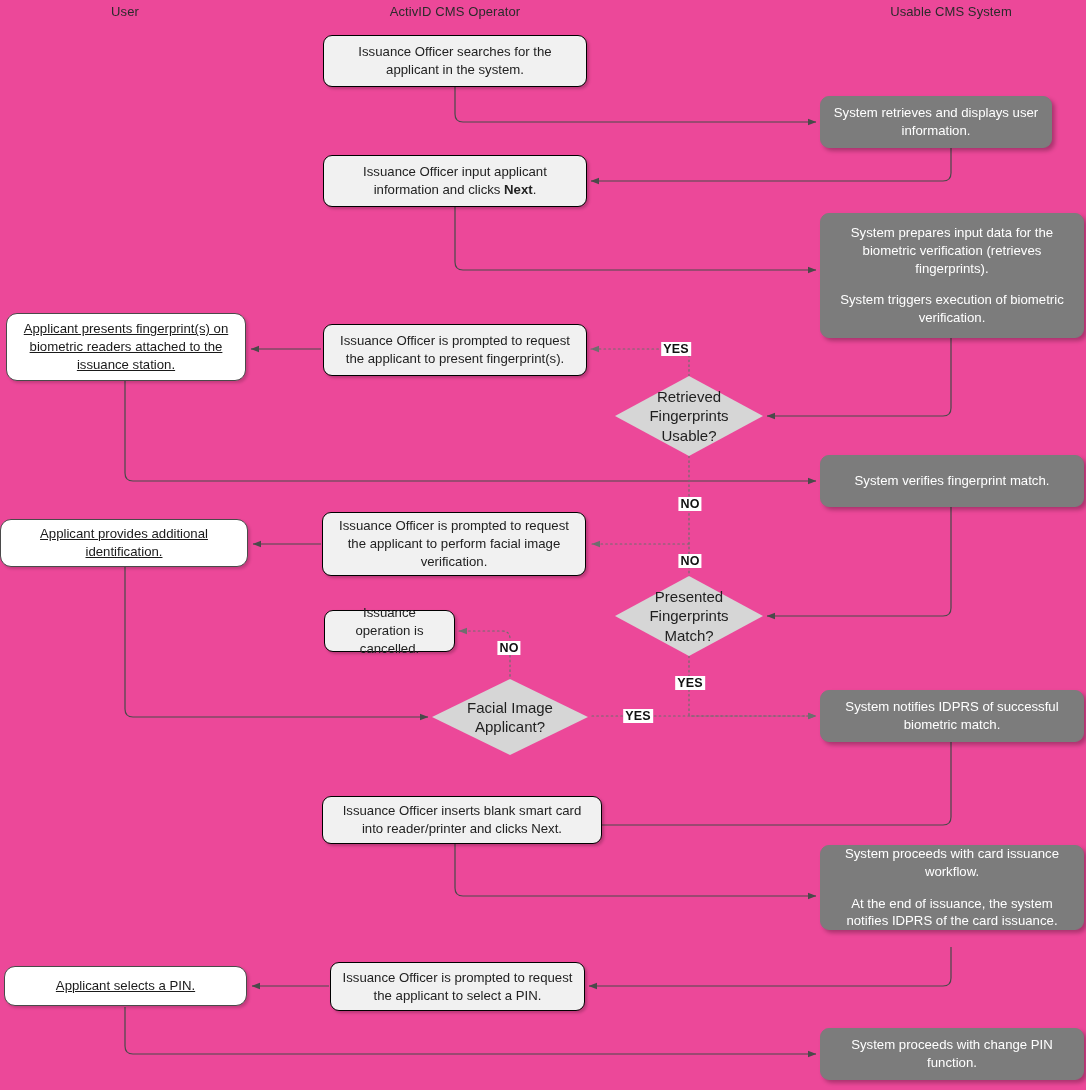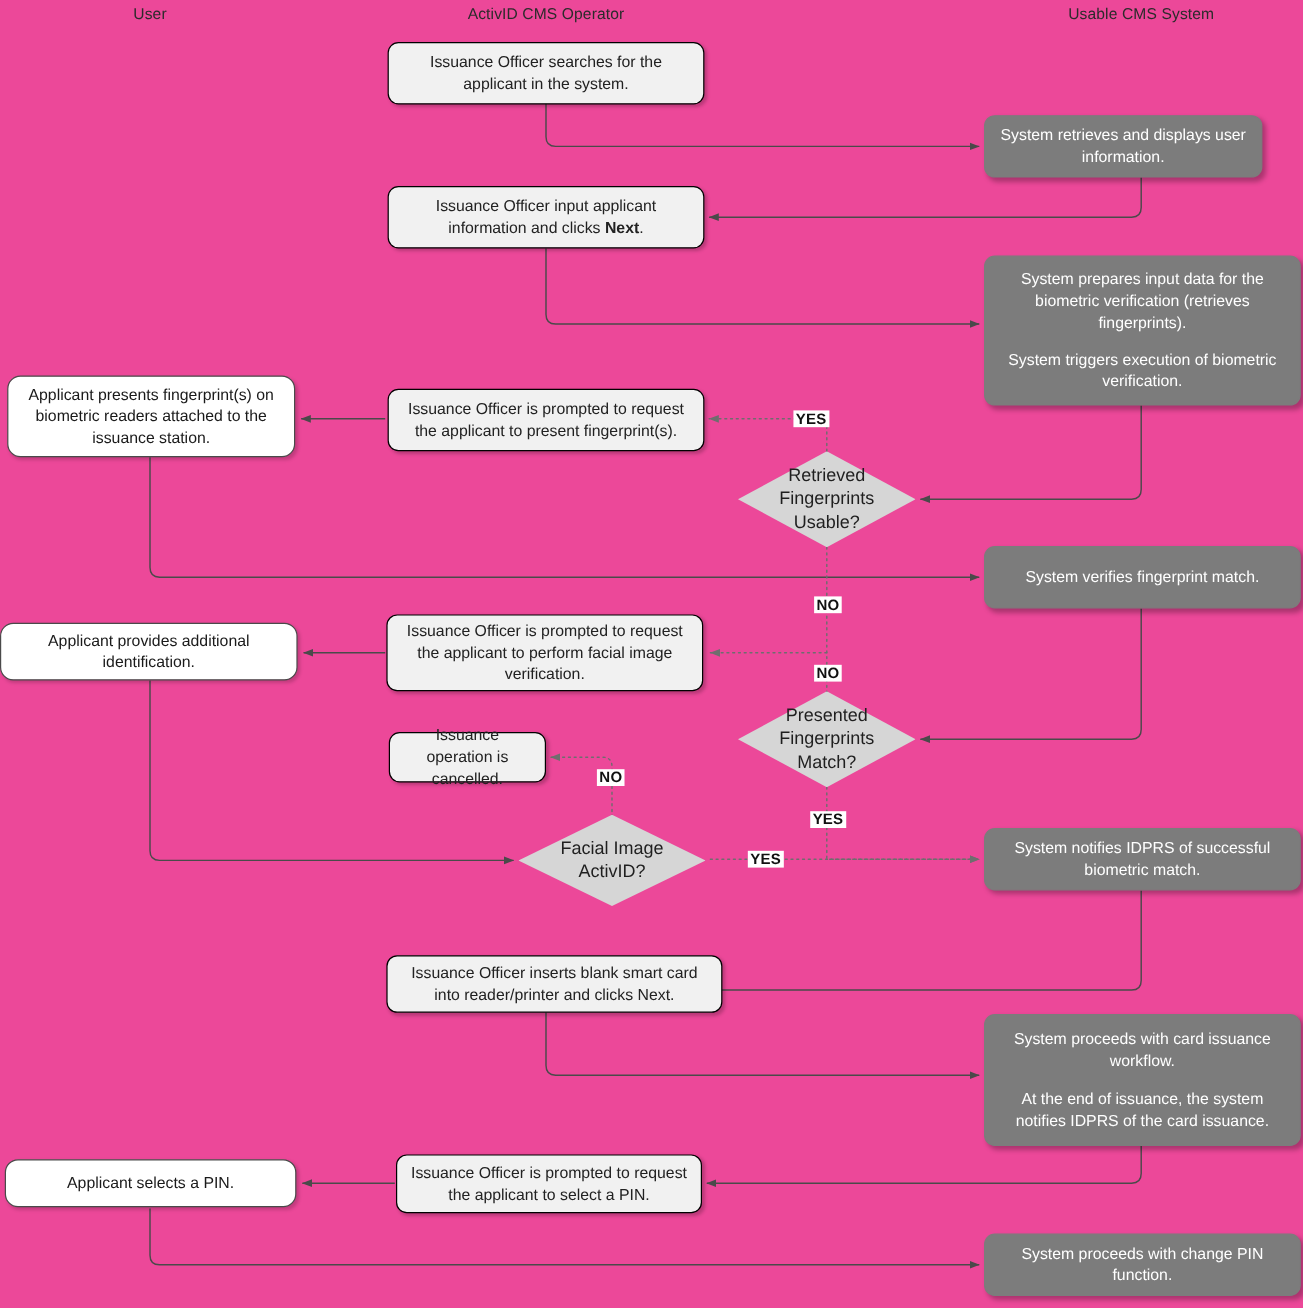--- a/index.html
+++ b/index.html
@@ -58,20 +58,21 @@
     box-shadow: 3px 3px 4px rgba(0,0,0,0.28);
     border: 1px solid #7c7c7c;
   }
   
   .node.plain {
     background: #ffffff;
     color: #1a1a1a;
     border: 1px solid #4a4a4a;
     border-radius: 11px;
     box-shadow: 2px 2px 3px rgba(0,0,0,0.18);
+    text-decoration: underline;
   }
   
   .diamond {
     position: absolute;
     display: flex;
     align-items: center;
     justify-content: center;
   }
   .diamond .dshape {
     position: absolute;
@@ -258,37 +259,37 @@
   <div class="node light" style="left:324px; top:610px; width:131px; height:42px;">
     <div class="txt">
         <p class="para">Issuance operation is cancelled.</p>
       </div>
   </div>
 
   <div class="diamond" style="left:432px; top:679px; width:156px; height:76px;">
     <div class="dshape"></div>
     <div class="dlabel">
       <div>Facial Image</div>
-      <div>ActivID?</div>
+      <div>Applicant?</div>
     </div>
   </div>
 
   <div class="node dark" style="left:820px; top:690px; width:264px; height:52px;">
     <div class="txt">
         <p class="para">System notifies IDPRS of successful biometric match.</p>
       </div>
   </div>
 
   <div class="node light" style="left:322px; top:796px; width:280px; height:48px;">
     <div class="txt">
         <p class="para">Issuance Officer inserts blank smart card into reader/printer and clicks Next.</p>
       </div>
   </div>
 
-  <div class="node dark" style="left:820px; top:845px; width:264px; height:110px;">
+  <div class="node dark" style="left:820px; top:845px; width:264px; height:85px;">
     <div class="txt">
       <p class="para">System proceeds with card issuance workflow.</p>
       <p class="para">At the end of issuance, the system notifies IDPRS of the card issuance.</p>
     </div>
   </div>
 
   <div class="node plain" style="left:4px; top:966px; width:243px; height:40px;">
     <div class="txt">
         <p class="para">Applicant selects a PIN.</p>
       </div>

